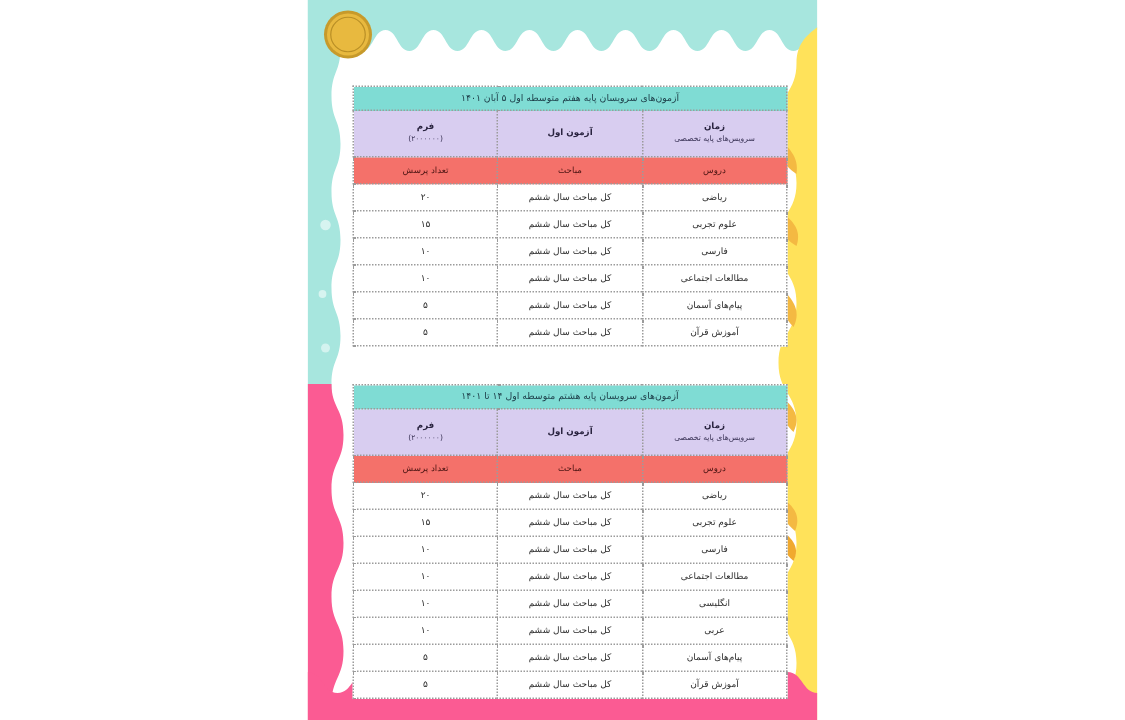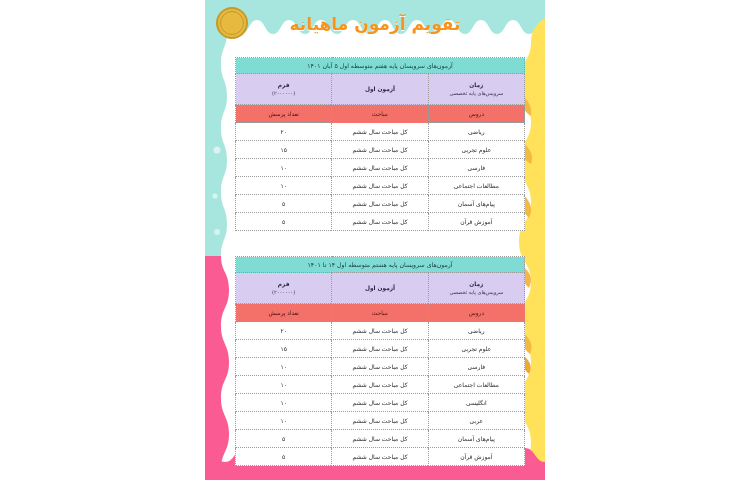--- a/index.html
+++ b/index.html
@@ -231,21 +231,20 @@
                C10,28 10,14 0,14 Z" fill="#fb5b93"></path>
     </svg>
 
     <svg class="badge" viewBox="0 0 38 38">
       <circle cx="19" cy="19" r="16" fill="#c79a2b"></circle>
       <circle cx="19" cy="19" r="14" fill="#e8b93f"></circle>
       <circle cx="19" cy="19" r="11.5" fill="none" stroke="#b98f26" stroke-width="0.8"></circle>
     </svg>
     <div class="badge-num">۸</div>
 
-    <div class="page-title">تقویم آزمون ماهیانه</div>
 
     <div class="tbl-wrap first">
       <table class="exam">
         <thead>
           <tr class="band-title">
             <td colspan="3">آزمون‌های سرویسان پایه هفتم متوسطه اول ۵ آبان ۱۴۰۱</td>
           </tr>
           <tr class="band-sub">
             <td class="col-subj">
               <span class="sub-main">زمان</span>

